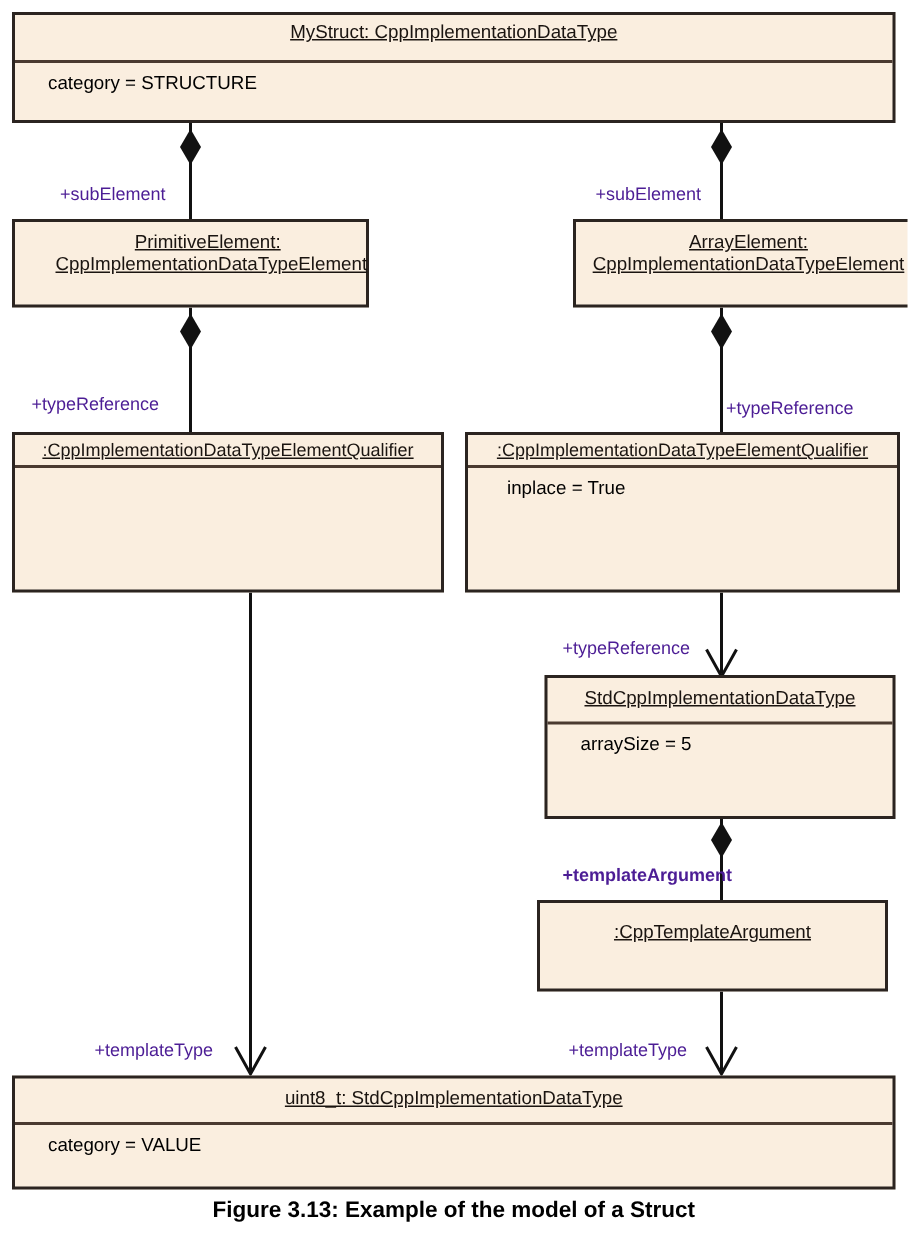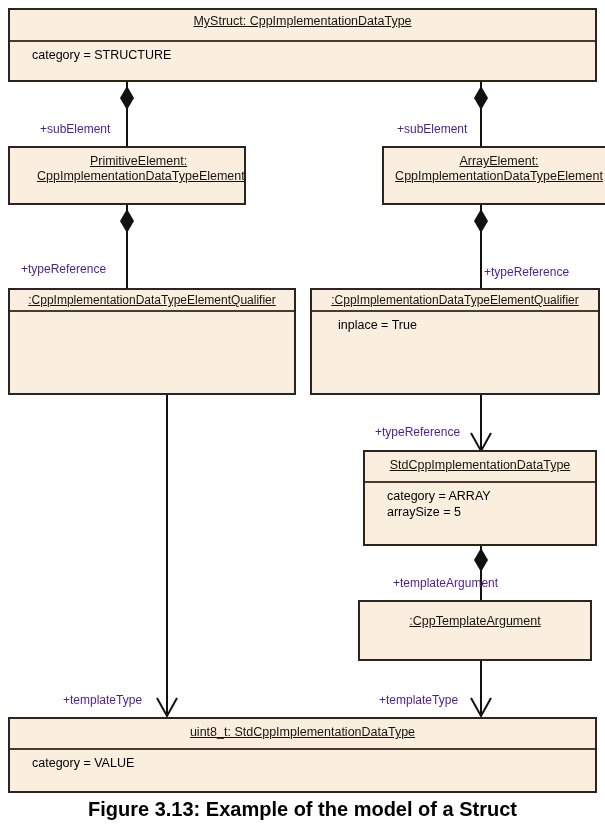--- a/index.html
+++ b/index.html
@@ -59,21 +59,21 @@
     white-space: nowrap;
     z-index: 4;
     background: transparent;
   }
   #caption {
     position: absolute;
     left: 0;
     top: 798px;
     width: 605px;
     text-align: center;
-    font-size: 20px;
+    font-size: 15px;
     font-weight: bold;
     color: #000000;
     font-family: "Liberation Sans", sans-serif;
   }
   svg.connectors {
     position: absolute;
     left: 0; top: 0;
     width: 605px;
     height: 832px;
     z-index: 1;
@@ -152,21 +152,20 @@
       <div>inplace = True</div>
     </div>
   </div>
 
   <div class="uml-box" style="left:363px; top:450px; width:234px; height:96px;">
     <div class="box-title" style="padding-top:6px;">
       <span class="tline">StdCppImplementationDataType</span>
     </div>
     <div class="divider" style="margin-top:5px;"></div>
     <div class="box-attrs">
-      <div>category = ARRAY</div>
       <div>arraySize = 5</div>
     </div>
   </div>
 
   <div class="uml-box" style="left:358px; top:600px; width:234px; height:61px;">
     <div class="box-title" style="padding-top:12px;">
       <span class="tline">:CppTemplateArgument</span>
     </div>
   </div>
 
@@ -183,21 +182,21 @@
   <div class="edge-label" style="left:40px; top:122px;">+subElement</div>
 
   <div class="edge-label" style="left:397px; top:122px;">+subElement</div>
 
   <div class="edge-label" style="left:21px; top:262px;">+typeReference</div>
 
   <div class="edge-label" style="left:484px; top:265px;">+typeReference</div>
 
   <div class="edge-label" style="left:375px; top:425px;">+typeReference</div>
 
-  <div class="edge-label" style="left:393px; top:576px;">+templateArgument</div>
+  <div class="edge-label" style="left:375px; top:576px;font-weight:bold;">+templateArgument</div>
 
   <div class="edge-label" style="left:63px; top:693px;">+templateType</div>
 
   <div class="edge-label" style="left:379px; top:693px;">+templateType</div>
 
   <div id="caption">Figure 3.13: Example of the model of a Struct</div>
 
 </div>
 
 </body></html>

